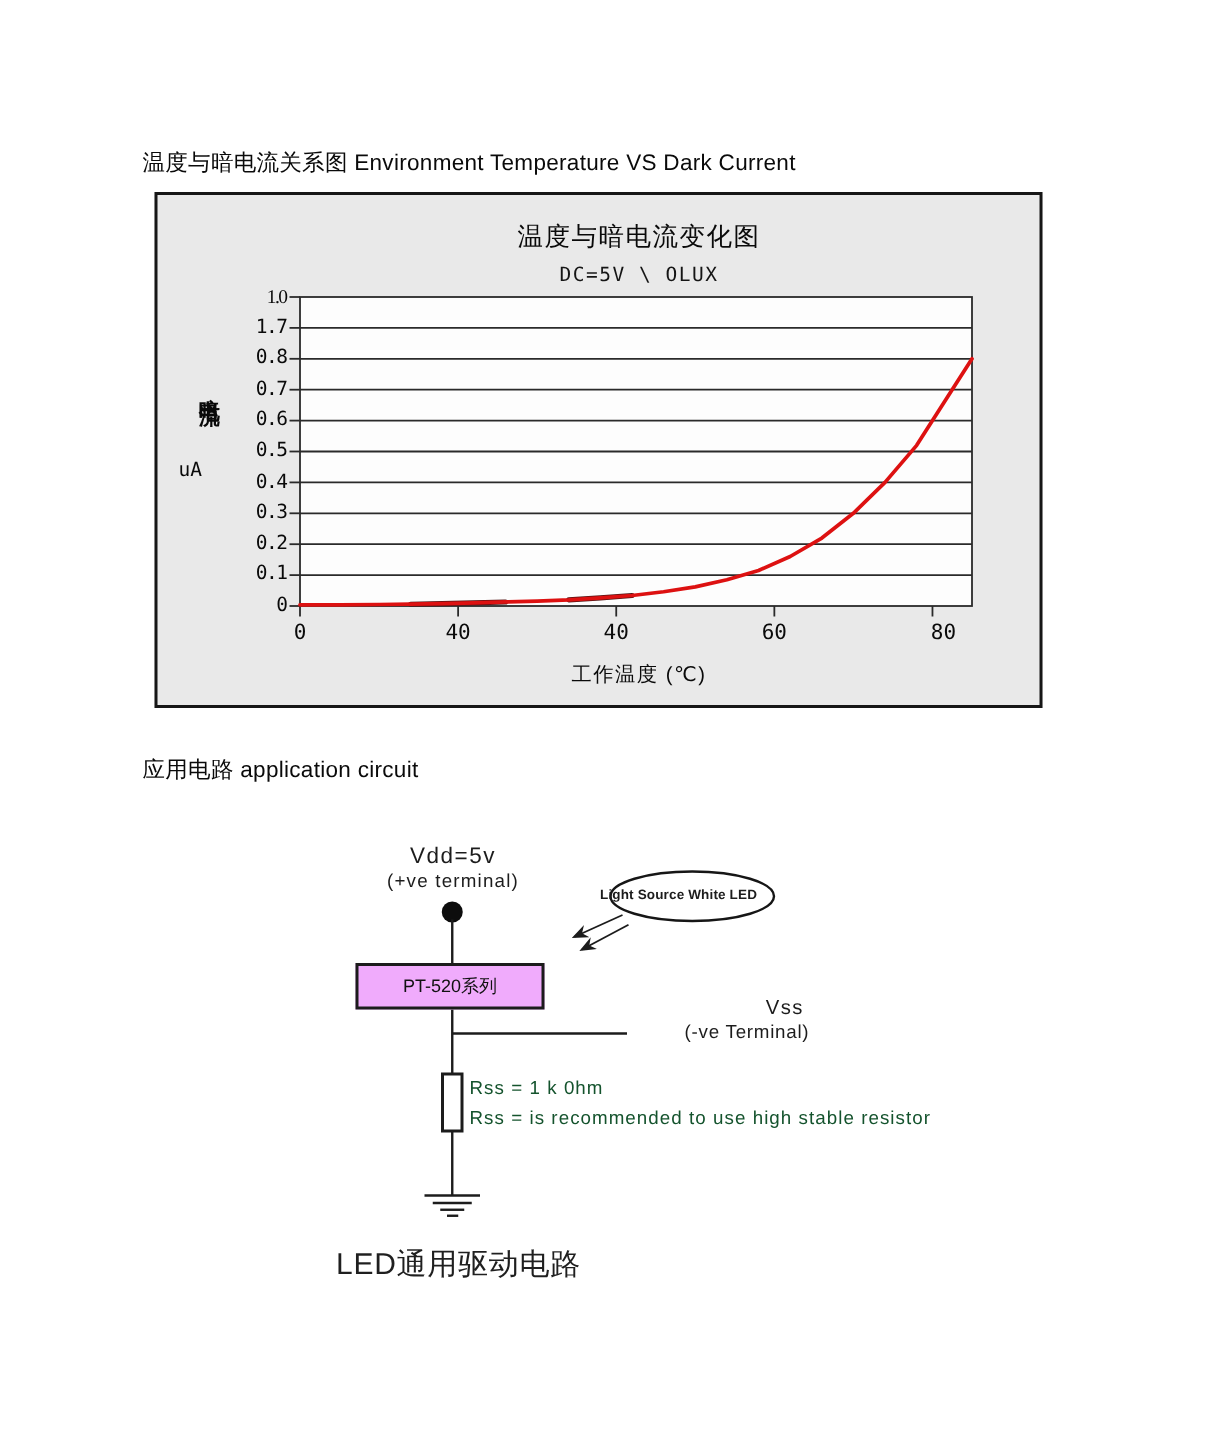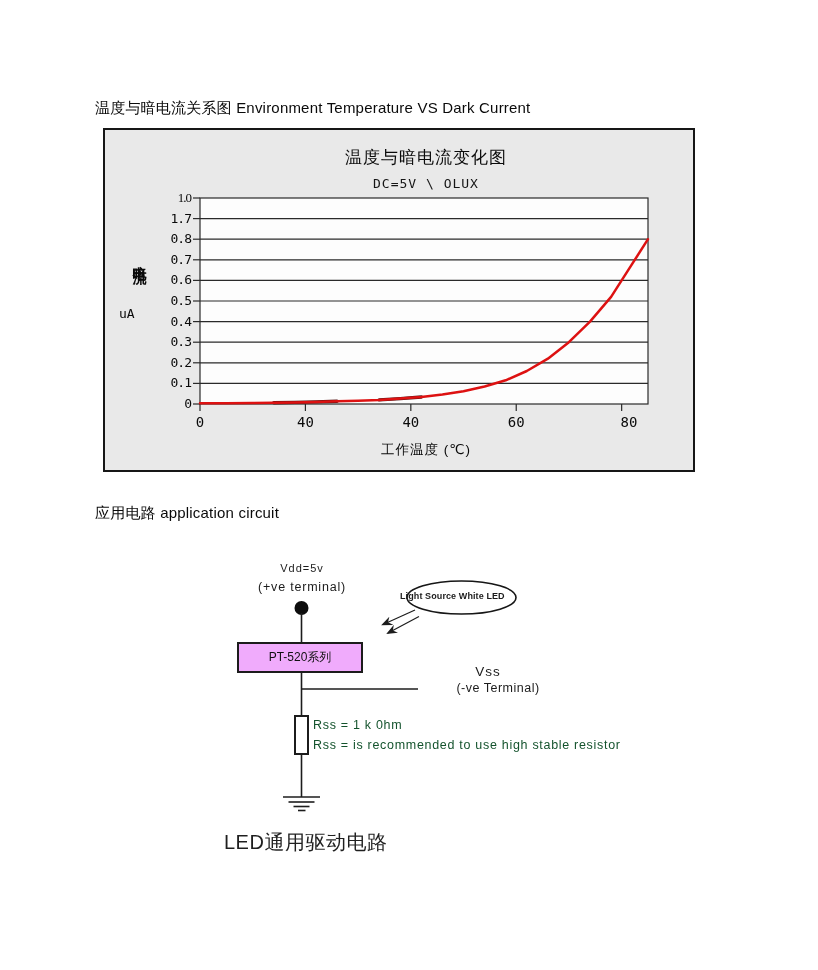--- a/index.html
+++ b/index.html
@@ -21,24 +21,24 @@
           font-size:13px;color:#0a0a0a;}
   .ytick{position:absolute;left:36px;width:50px;text-align:right;
          font-family:"DejaVu Sans Mono","Liberation Mono",monospace;font-size:13px;color:#0a0a0a;letter-spacing:-1px;}
   .xtick{position:absolute;width:44px;text-align:center;top:284px;
          font-family:"DejaVu Sans Mono","Liberation Mono",monospace;font-size:14px;color:#0a0a0a;}
   .xlab{position:absolute;left:97px;top:311px;width:448px;text-align:center;font-size:13.5px;color:#0a0a0a;letter-spacing:1px;}
   
   .circuit{position:absolute;left:0;top:540px;width:818px;height:320px;}
   .circuit svg{position:absolute;left:0;top:0;}
   .clabel{position:absolute;color:#1c1c1c;white-space:nowrap;}
-  .vdd{left:232px;top:22px;width:140px;text-align:center;font-size:11px;letter-spacing:1px;}
+  .vdd{left:232px;top:22px;width:140px;text-align:center;font-size:15px;letter-spacing:1px;}
   .vddsub{left:232px;top:40px;width:140px;text-align:center;font-size:12.5px;letter-spacing:.8px;}
   .lsrc{left:400px;top:51px;width:96px;text-align:left;font-size:9px;font-weight:bold;letter-spacing:.1px;}
-  .vss{left:440px;top:124px;width:96px;text-align:center;font-size:13.5px;letter-spacing:1px;}
+  .vss{left:440px;top:124px;width:96px;text-align:right;font-size:13.5px;letter-spacing:1px;}
   .vsssub{left:446px;top:141px;width:104px;text-align:center;font-size:12.5px;letter-spacing:.5px;}
   .rss{position:absolute;left:313px;top:176px;font-size:12.5px;letter-spacing:.7px;color:#14532d;line-height:19.5px;white-space:nowrap;}
   .pt-box{position:absolute;left:237px;top:102px;width:126px;height:31px;box-sizing:border-box;
           border:2px solid #1c1c1c;background:#f0abfc;display:flex;align-items:center;justify-content:center;
           font-size:12px;color:#111;}
   .caption{position:absolute;left:224px;top:829px;font-size:20px;color:#1f1f1f;letter-spacing:.5px;}
 </style>
 </head>
 <body>
 

